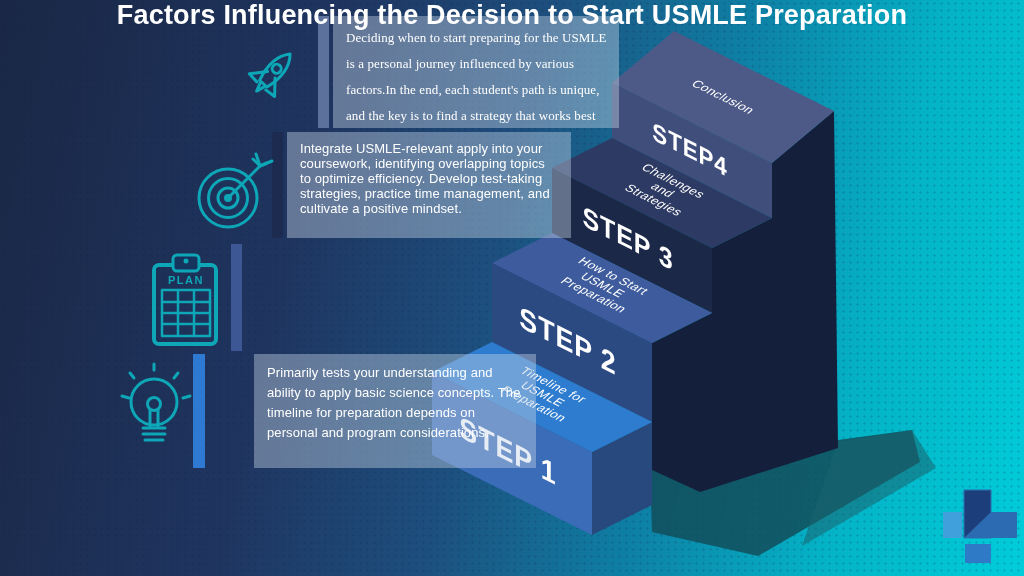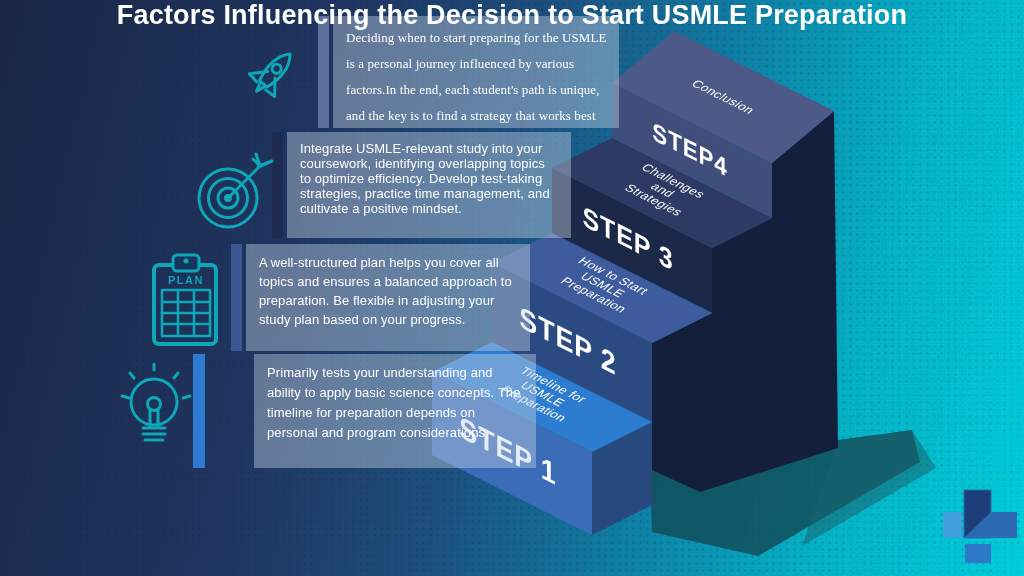--- a/index.html
+++ b/index.html
@@ -92,24 +92,23 @@
       <text class="step-label" text-anchor="middle" font-size="30" transform="matrix(0.894,0.447,0,1,508,451)">
         <tspan x="0" y="10">STEP 1</tspan>
       </text>
     </g>
   </svg>
 
   <div class="note-bar" style="left:318px;top:16px;width:11px;height:112px;background:#5c719c;"></div>
   <div class="note-panel lh1" style="left:333px;top:16px;width:286px;height:112px;">Deciding when to start preparing for the USMLE is a personal journey influenced by various factors.In the end, each student's path is unique, and the key is to find a strategy that works best for you.</div>
 
   <div class="note-bar" style="left:272px;top:132px;width:11px;height:106px;background:#1c2b4f;"></div>
-  <div class="note-panel lh2" style="left:287px;top:132px;width:284px;height:106px;">Integrate USMLE-relevant study into your coursework, identifying overlapping topics to optimize efficiency. Develop test-taking strategies, practice time management, and cultivate a positive mindset.</div>
+  <div class="note-panel lh2" style="left:287px;top:132px;width:284px;height:106px;">Integrate USMLE-relevant apply into your coursework, identifying overlapping topics to optimize efficiency. Develop test-taking strategies, practice time management, and cultivate a positive mindset.</div>
 
   <div class="note-bar" style="left:231px;top:244px;width:11px;height:107px;background:#3c5794;"></div>
-  <div class="note-panel lh3" style="left:246px;top:244px;width:284px;height:107px;">A well-structured plan helps you cover all topics and ensures a balanced approach to preparation. Be flexible in adjusting your study plan based on your progress.</div>
 
   <div class="note-bar" style="left:193px;top:354px;width:12px;height:114px;background:#2e7ad2;"></div>
   <div class="note-panel lh4" style="left:210px;top:354px;width:282px;height:114px;">Primarily tests your understanding and ability to apply basic science concepts. The timeline for preparation depends on personal and program considerations.</div>
 
   <svg class="icon" style="left:226px;top:32px;" width="88" height="88" viewBox="0 0 88 88" fill="none" stroke="#0ea7b7" stroke-width="3" stroke-linecap="round" stroke-linejoin="round">
     <g transform="translate(46,42) rotate(42)">
       <path d="M0,-27 C8,-18 10,-4 5,13 L-5,13 C-10,-4 -8,-18 0,-27 Z"></path>
       <circle cx="0" cy="-7" r="4.5"></circle>
       <path d="M-5,1 L-17,15 L-6,16"></path>
       <path d="M5,1 L17,15 L6,16"></path>

